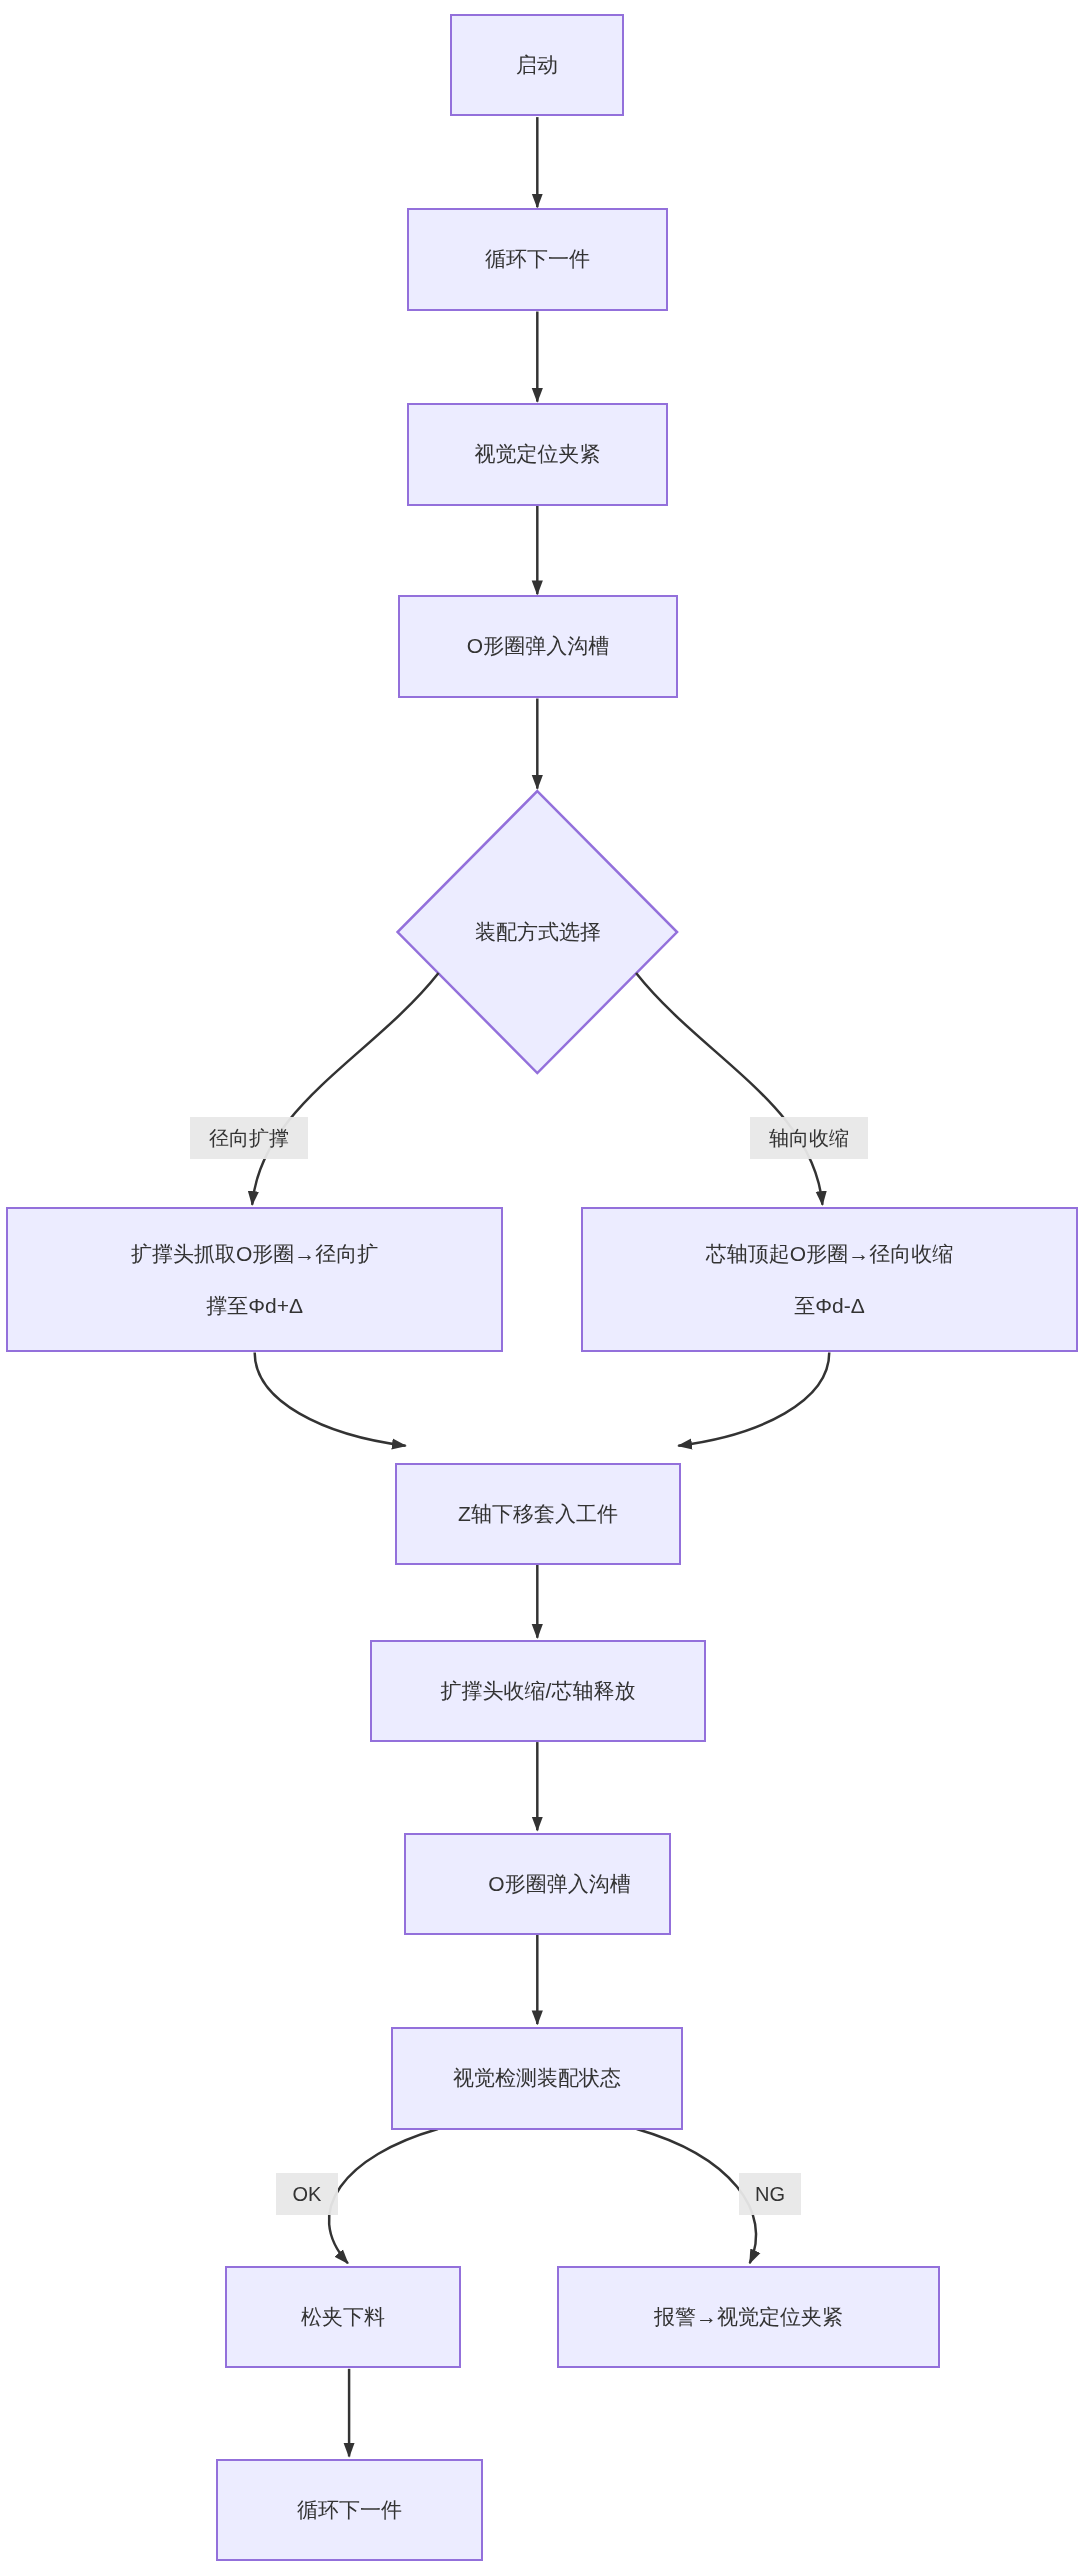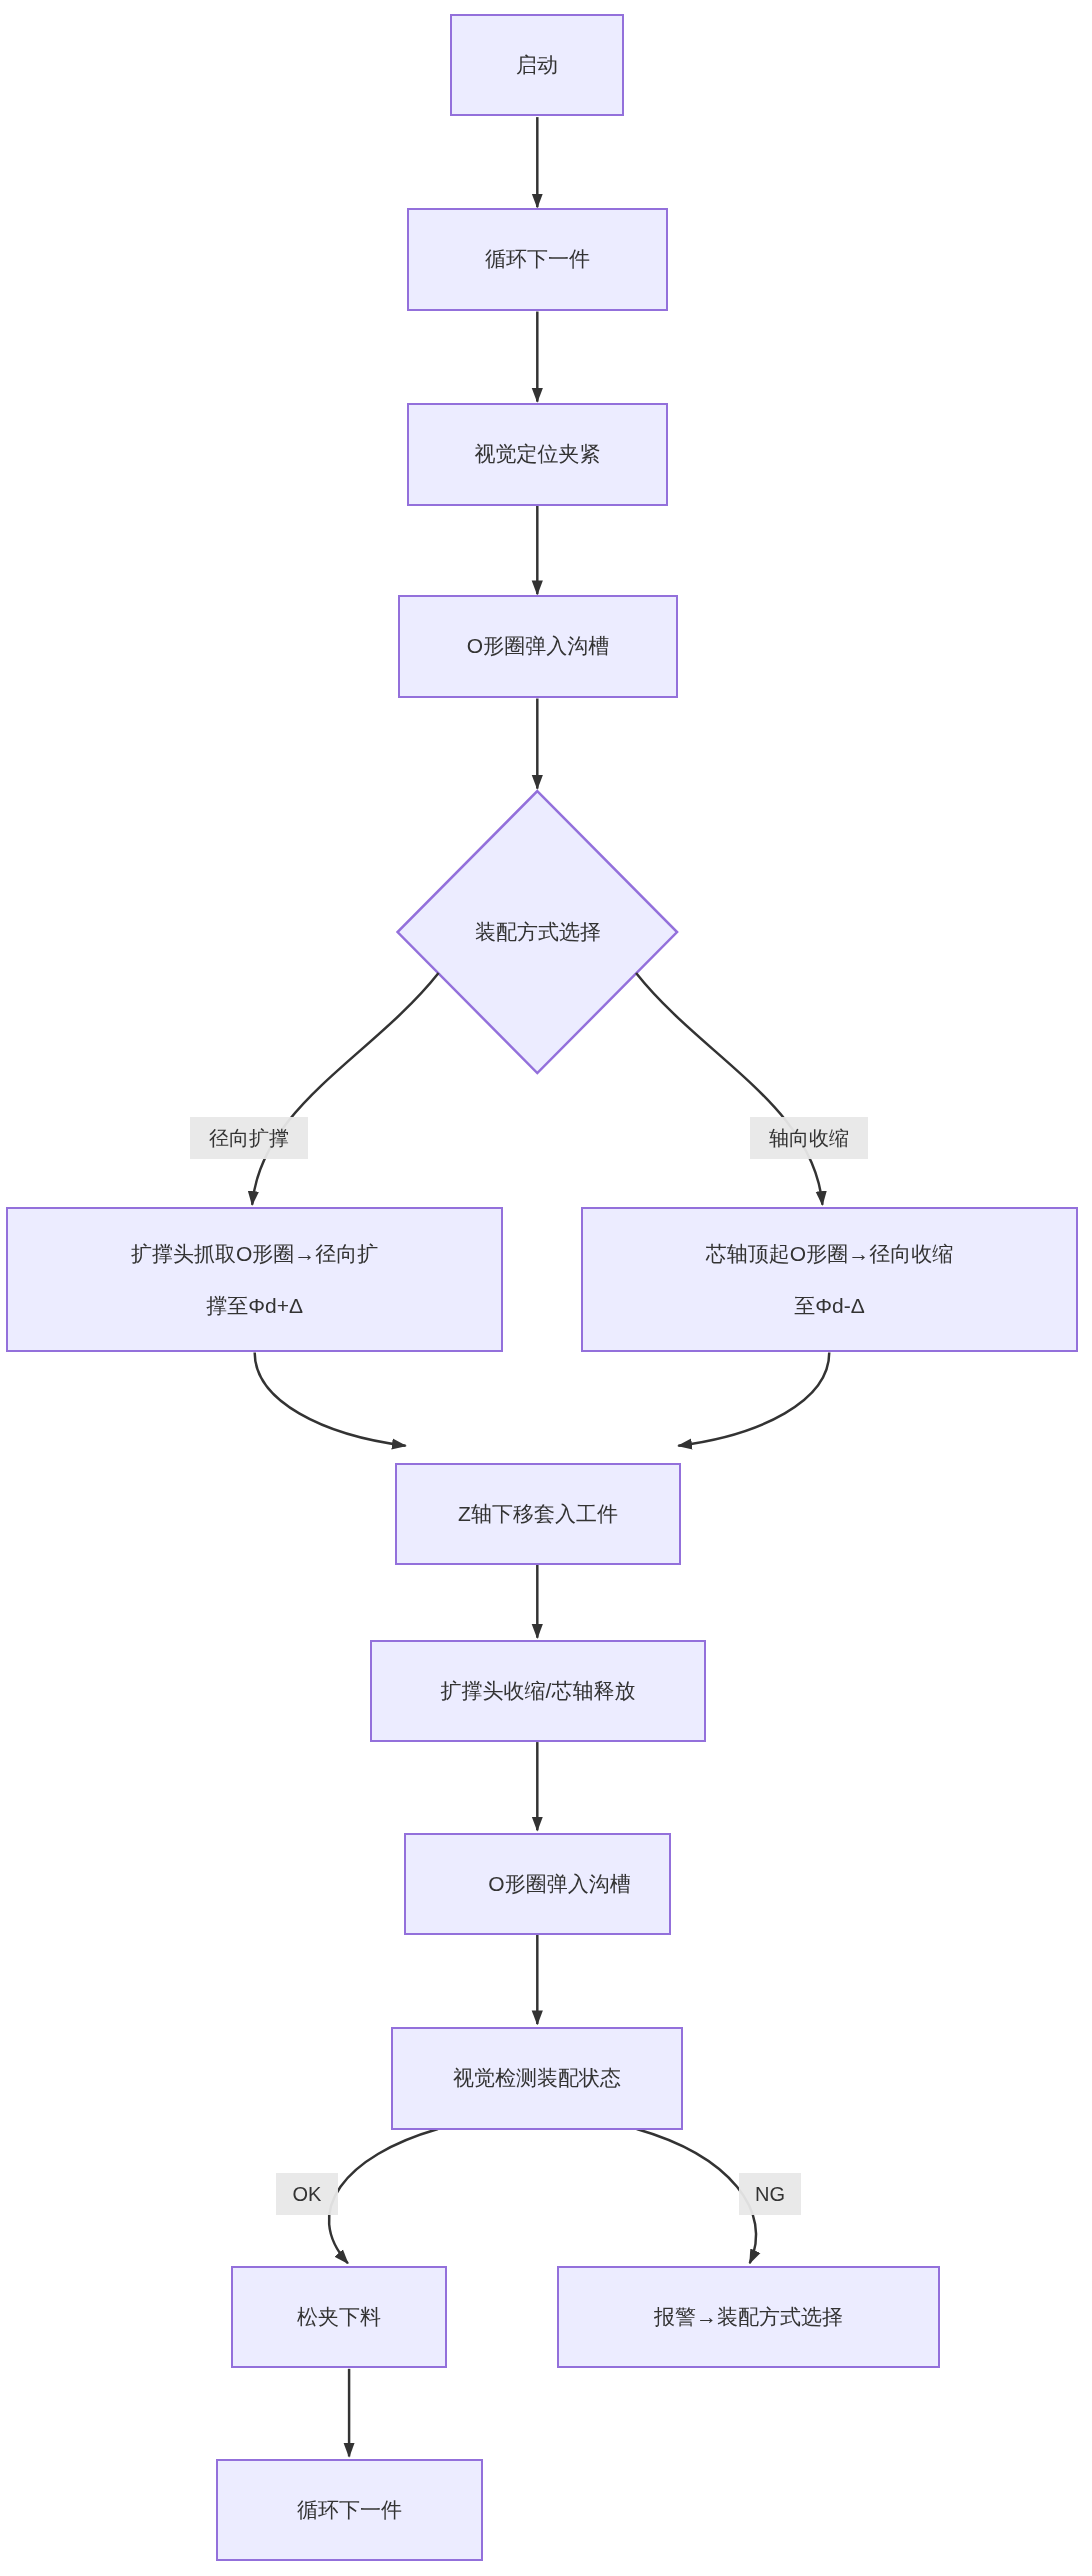--- a/index.html
+++ b/index.html
@@ -145,26 +145,26 @@
     <span>视觉检测装配状态</span>
   </div>
 
   <div class="edge-label" style="left:276px; top:2173px; width:62px; height:42px;">
     <span>OK</span>
   </div>
   <div class="edge-label" style="left:739px; top:2173px; width:62px; height:42px;">
     <span>NG</span>
   </div>
 
-  <div class="node" style="left:231px; top:2266px; width:216px; height:102px;justify-content:center;">
+  <div class="node" style="left:225px; top:2266px; width:236px; height:102px;justify-content:center;">
     <span>松夹下料</span>
   </div>
 
   <div class="node" style="left:557px; top:2266px; width:383px; height:102px;">
-    <span>报警→装配方式选择</span>
+    <span>报警→视觉定位夹紧</span>
   </div>
 
   <div class="node" style="left:216px; top:2459px; width:267px; height:102px;">
     <span>循环下一件</span>
   </div>
 
 </div>
 
 
 </body></html>

